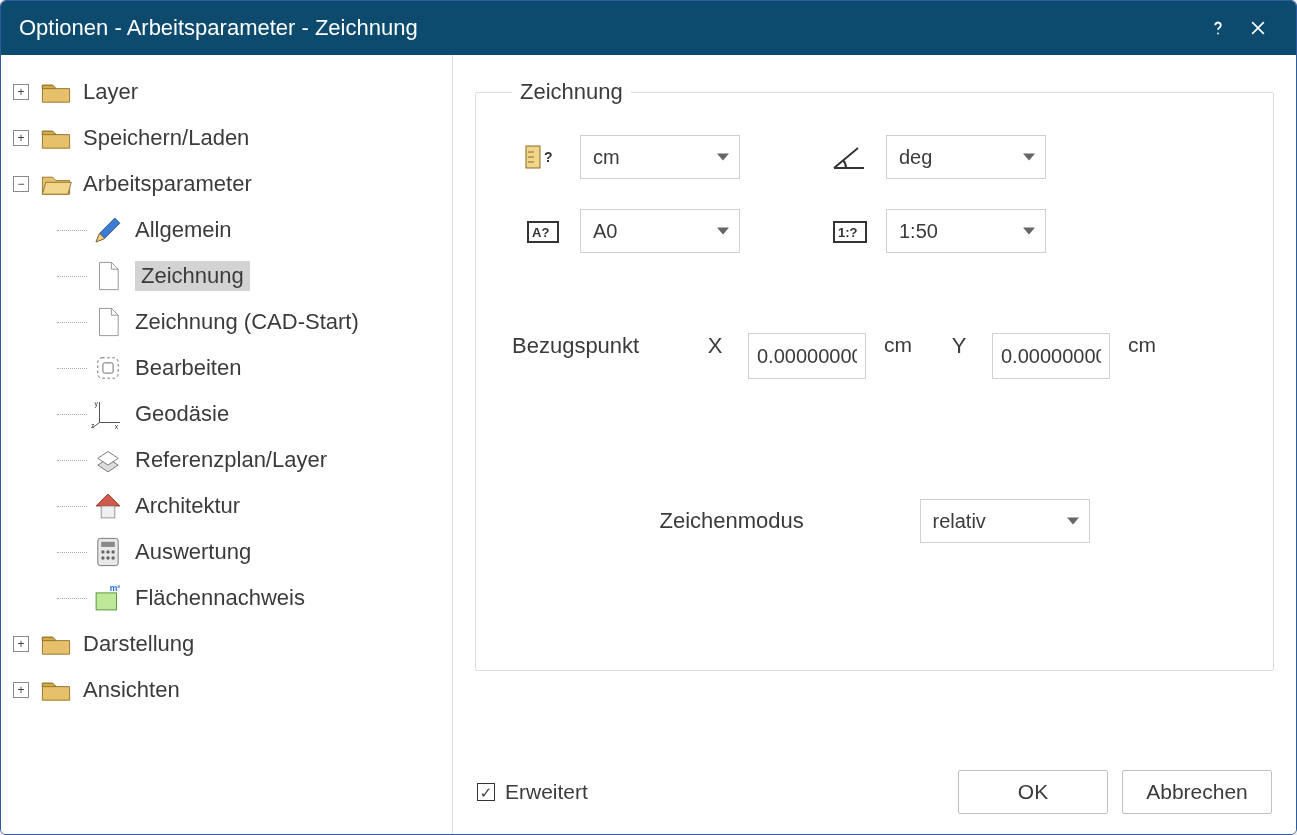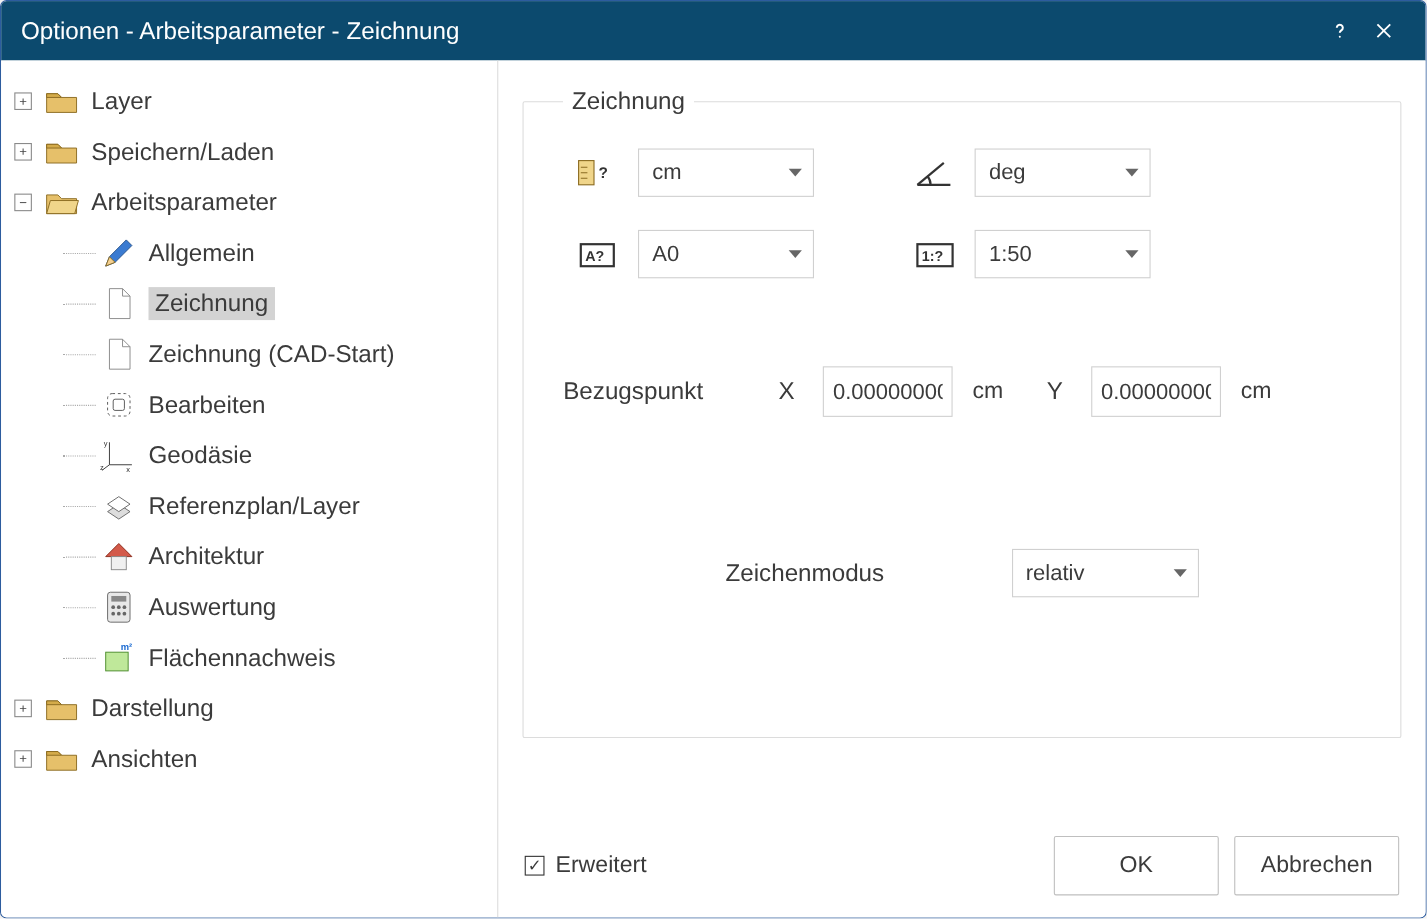--- a/index.html
+++ b/index.html
@@ -156,21 +156,21 @@
     transform: translateY(-50%);
     width: 0; height: 0;
     border-left: 6px solid transparent;
     border-right: 6px solid transparent;
     border-top: 7px solid #666;
   }
   .gap-col { width: 60px; }
   .bezug-row {
     margin-top: 80px;
     display: flex;
-    align-items: center;
+    align-items: flex-start;
     font-size: 22px;
     gap: 18px;
   }
   .text-input {
     height: 46px;
     border: 1px solid #d0d0d0;
     background: #fff;
     padding: 0 8px;
     font-size: 20px;
     width: 118px;
@@ -203,21 +203,21 @@
     color: #3b3b3b;
     cursor: pointer;
   }
   .chkbox {
     width: 18px; height: 18px;
     border: 1px solid #333;
     display: flex; align-items:center; justify-content:center;
     font-size: 15px; line-height:1;
   }
   .btn {
-    height: 54px;
+    height: 44px;
     min-width: 150px;
     border: 1px solid #bfbfbf;
     background: #fff;
     font-size: 21px;
     color: #3b3b3b;
     display: flex;
     align-items: center;
     justify-content: center;
     cursor: pointer;
     margin-left: 14px;

